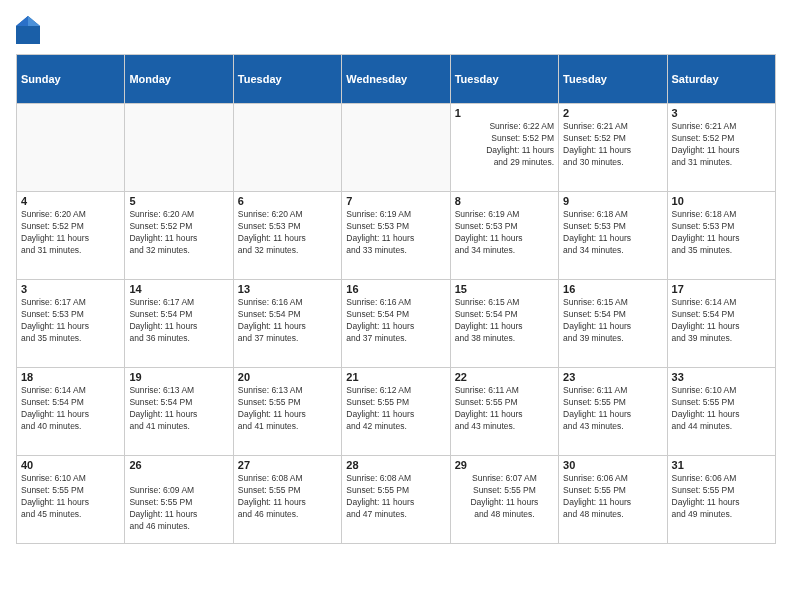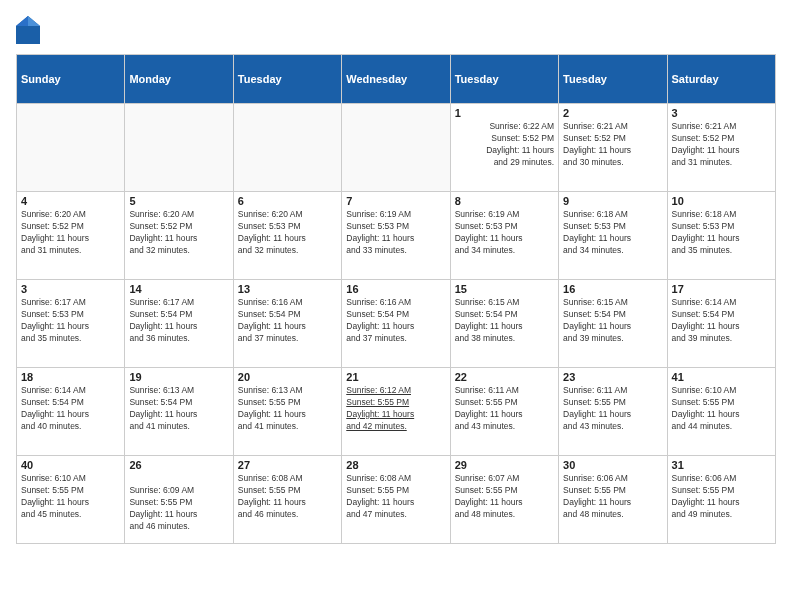--- a/index.html
+++ b/index.html
@@ -278,41 +278,41 @@
           </td>
           <td>
             <span class="day-num">20</span>
             <div class="day-info" style="white-space: pre-line;">Sunrise: 6:13 AM
 Sunset: 5:55 PM
 Daylight: 11 hours
 and 41 minutes.</div>
           </td>
           <td>
             <span class="day-num">21</span>
-            <div class="day-info" style="white-space: pre-line; text-decoration: underline;">Sunrise: 6:12 AM
+            <div class="day-info" style="white-space: pre-line;">Sunrise: 6:12 AM
 Sunset: 5:55 PM
 Daylight: 11 hours
 and 42 minutes.</div>
           </td>
           <td>
             <span class="day-num">22</span>
             <div class="day-info" style="white-space: pre-line;">Sunrise: 6:11 AM
 Sunset: 5:55 PM
 Daylight: 11 hours
 and 43 minutes.</div>
           </td>
           <td>
             <span class="day-num">23</span>
             <div class="day-info" style="white-space: pre-line;">Sunrise: 6:11 AM
 Sunset: 5:55 PM
 Daylight: 11 hours
 and 43 minutes.</div>
           </td>
           <td>
-            <span class="day-num">41</span>
+            <span class="day-num">33</span>
             <div class="day-info" style="white-space: pre-line;">Sunrise: 6:10 AM
 Sunset: 5:55 PM
 Daylight: 11 hours
 and 44 minutes.</div>
           </td>
         </tr>
         <tr>
           <td>
             <span class="day-num">40</span>
             <div class="day-info" style="white-space: pre-line;">Sunrise: 6:10 AM
@@ -336,21 +336,21 @@
           </td>
           <td>
             <span class="day-num">28</span>
             <div class="day-info" style="white-space: pre-line;">Sunrise: 6:08 AM
 Sunset: 5:55 PM
 Daylight: 11 hours
 and 47 minutes.</div>
           </td>
           <td>
             <span class="day-num">29</span>
-            <div class="day-info" style="white-space: pre-line;">Sunrise: 6:07 AM
+            <div class="day-info" style="white-space: pre-line; text-align: center;">Sunrise: 6:07 AM
 Sunset: 5:55 PM
 Daylight: 11 hours
 and 48 minutes.</div>
           </td>
           <td>
             <span class="day-num">30</span>
             <div class="day-info" style="white-space: pre-line;">Sunrise: 6:06 AM
 Sunset: 5:55 PM
 Daylight: 11 hours
 and 48 minutes.</div>

